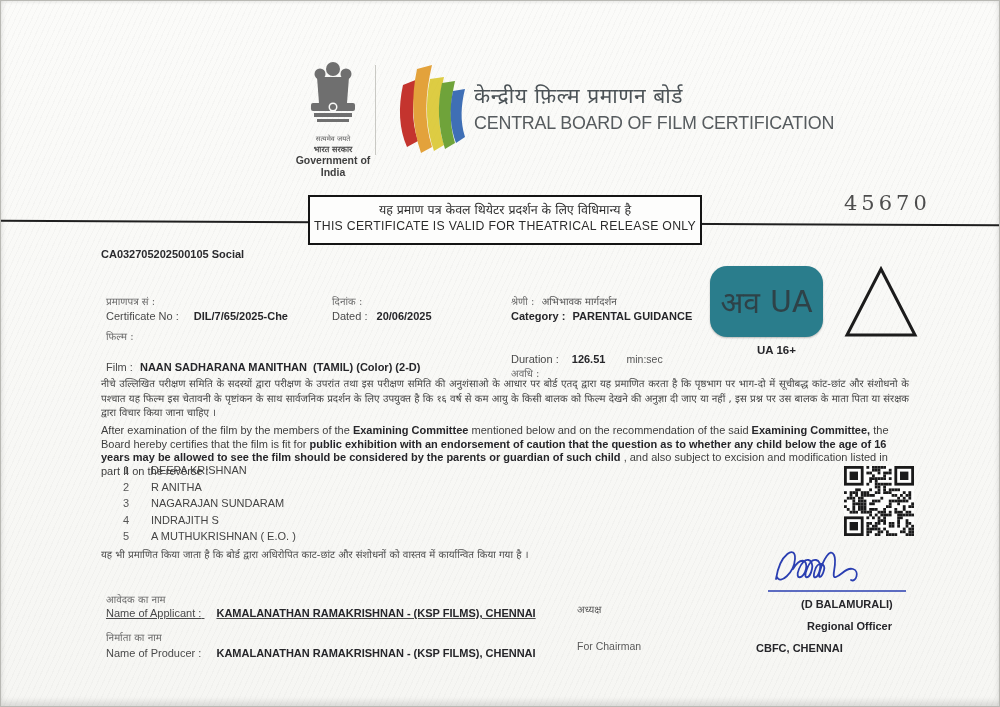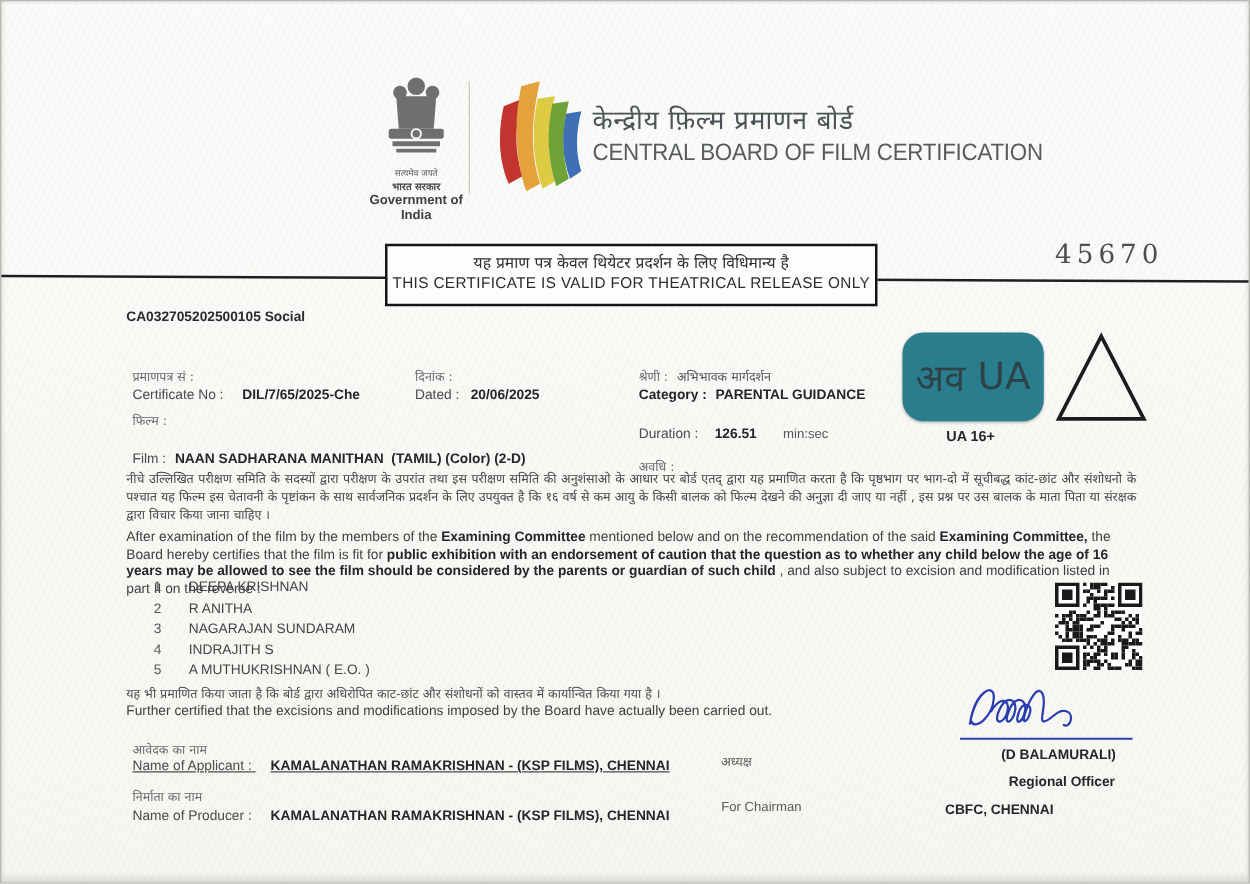--- a/index.html
+++ b/index.html
@@ -117,27 +117,27 @@
     <span class="val" style="margin-left:4px;">PARENTAL GUIDANCE</span>
   </div>
 
   <div class="abs lab-hi hi" style="left:105px;top:328px;">फिल्म :</div>
   <div class="abs lab-en" style="left:105px;top:360px;">
     <span>Film :</span>
     <span class="val" style="margin-left:4px;white-space:pre;">NAAN SADHARANA MANITHAN  (TAMIL) (Color) (2-D)</span>
   </div>
 
   <div class="abs lab-hi hi" style="left:510px;top:328px;margin-top:37px;">अवधि :</div>
-  <div class="abs lab-en" style="left:510px;top:340px;">
+  <div class="abs lab-en" style="left:510px;top:352px;">
     <span>Duration :</span>
     <span class="val" style="margin-left:10px;">126.51</span>
     <span style="margin-left:18px;color:#555;font-size:10.5px;">min:sec</span>
   </div>
 
-  <div class="badge" id="rating-badge" style="background: rgb(42, 125, 140); margin-left: 12px;">
+  <div class="badge" id="rating-badge" style="background: rgb(42, 125, 140);">
     <span class="badge-txt hi">अव</span>
     <span class="badge-txt">UA</span>
   </div>
   <div class="abs" style="left:756px;top:343px;font-size:11.5px;font-weight:bold;color:#26262a;">UA 16+</div>
   <svg class="abs" style="left:840px;top:262px;" width="80" height="78" viewBox="0 0 80 78">
     <path d="M40 6 L74 72 L6 72 Z" fill="none" stroke="#1c1c1c" stroke-width="3" stroke-linejoin="miter"></path>
   </svg>
 
   <div class="abs para-hi hi" style="left:100px;top:376px;width:808px;">नीचे उल्लिखित परीक्षण समिति के सदस्यों द्वारा परीक्षण के उपरांत तथा इस परीक्षण समिति की अनुशंसाओ के आधार पर बोर्ड एतद् द्वारा यह प्रमाणित करता है कि पृष्ठभाग पर भाग-दो में सूचीबद्ध कांट-छांट और संशोधनो के पश्चात यह फिल्म इस चेतावनी के पृष्टांकन के साथ सार्वजनिक प्रदर्शन के लिए उपयुक्त है कि १६ वर्ष से कम आयु के किसी बालक को फिल्म देखने की अनुज्ञा दी जाए या नहीं , इस प्रश्न पर उस बालक के माता पिता या संरक्षक द्वारा विचार किया जाना चाहिए ।</div>
 
@@ -390,21 +390,20 @@
       <rect x="0.5" y="18.5" width="6" height="6"></rect>
     </g>
     <g fill="#1a1a1a">
       <rect x="2" y="2" width="3" height="3"></rect>
       <rect x="20" y="2" width="3" height="3"></rect>
       <rect x="2" y="20" width="3" height="3"></rect>
     </g>
   </svg>
 
   <div class="abs hi" style="left:100px;top:546px;font-size:10px;color:#4c4c4c;">यह भी प्रमाणित किया जाता है कि बोर्ड द्वारा अधिरोपित काट-छांट और संशोधनों को वास्तव में कार्यान्वित किया गया है ।</div>
-  <div class="abs" style="left:100px;top:562px;font-size:11px;color:#3e3e3e;">Further certified that the excisions and modifications imposed by the Board have actually been carried out.</div>
 
   <svg class="abs" style="left:765px;top:538px;" width="145" height="58" viewBox="0 0 145 58">
     <path d="M10 40 C14 14 30 6 29 20 C28 34 14 46 11 38 M27 30 C34 18 42 20 40 30 C38 40 28 42 33 30 C39 16 48 20 46 30 C44 40 36 42 41 30 C46 16 56 20 54 30 C52 40 45 42 49 31 C52 22 60 24 58 31 C56 39 51 41 54 32 C57 22 64 8 68 16 C72 24 64 40 70 38 C76 36 80 28 87 30 C94 32 90 44 85 41" fill="none" stroke="#2a3eb1" stroke-width="1.8" stroke-linecap="round"></path>
     <line x1="2" y1="52" x2="140" y2="52" class="sig-underline"></line>
   </svg>
 
   <div class="abs small-cap hi" style="left:105px;top:591px;">आवेदक का नाम</div>
   <div class="abs lab-en" style="left:105px;top:606px;text-decoration:underline;">
     <span>Name of Applicant :</span>
     <span class="val" style="margin-left:12px;">KAMALANATHAN RAMAKRISHNAN - (KSP FILMS), CHENNAI</span>

